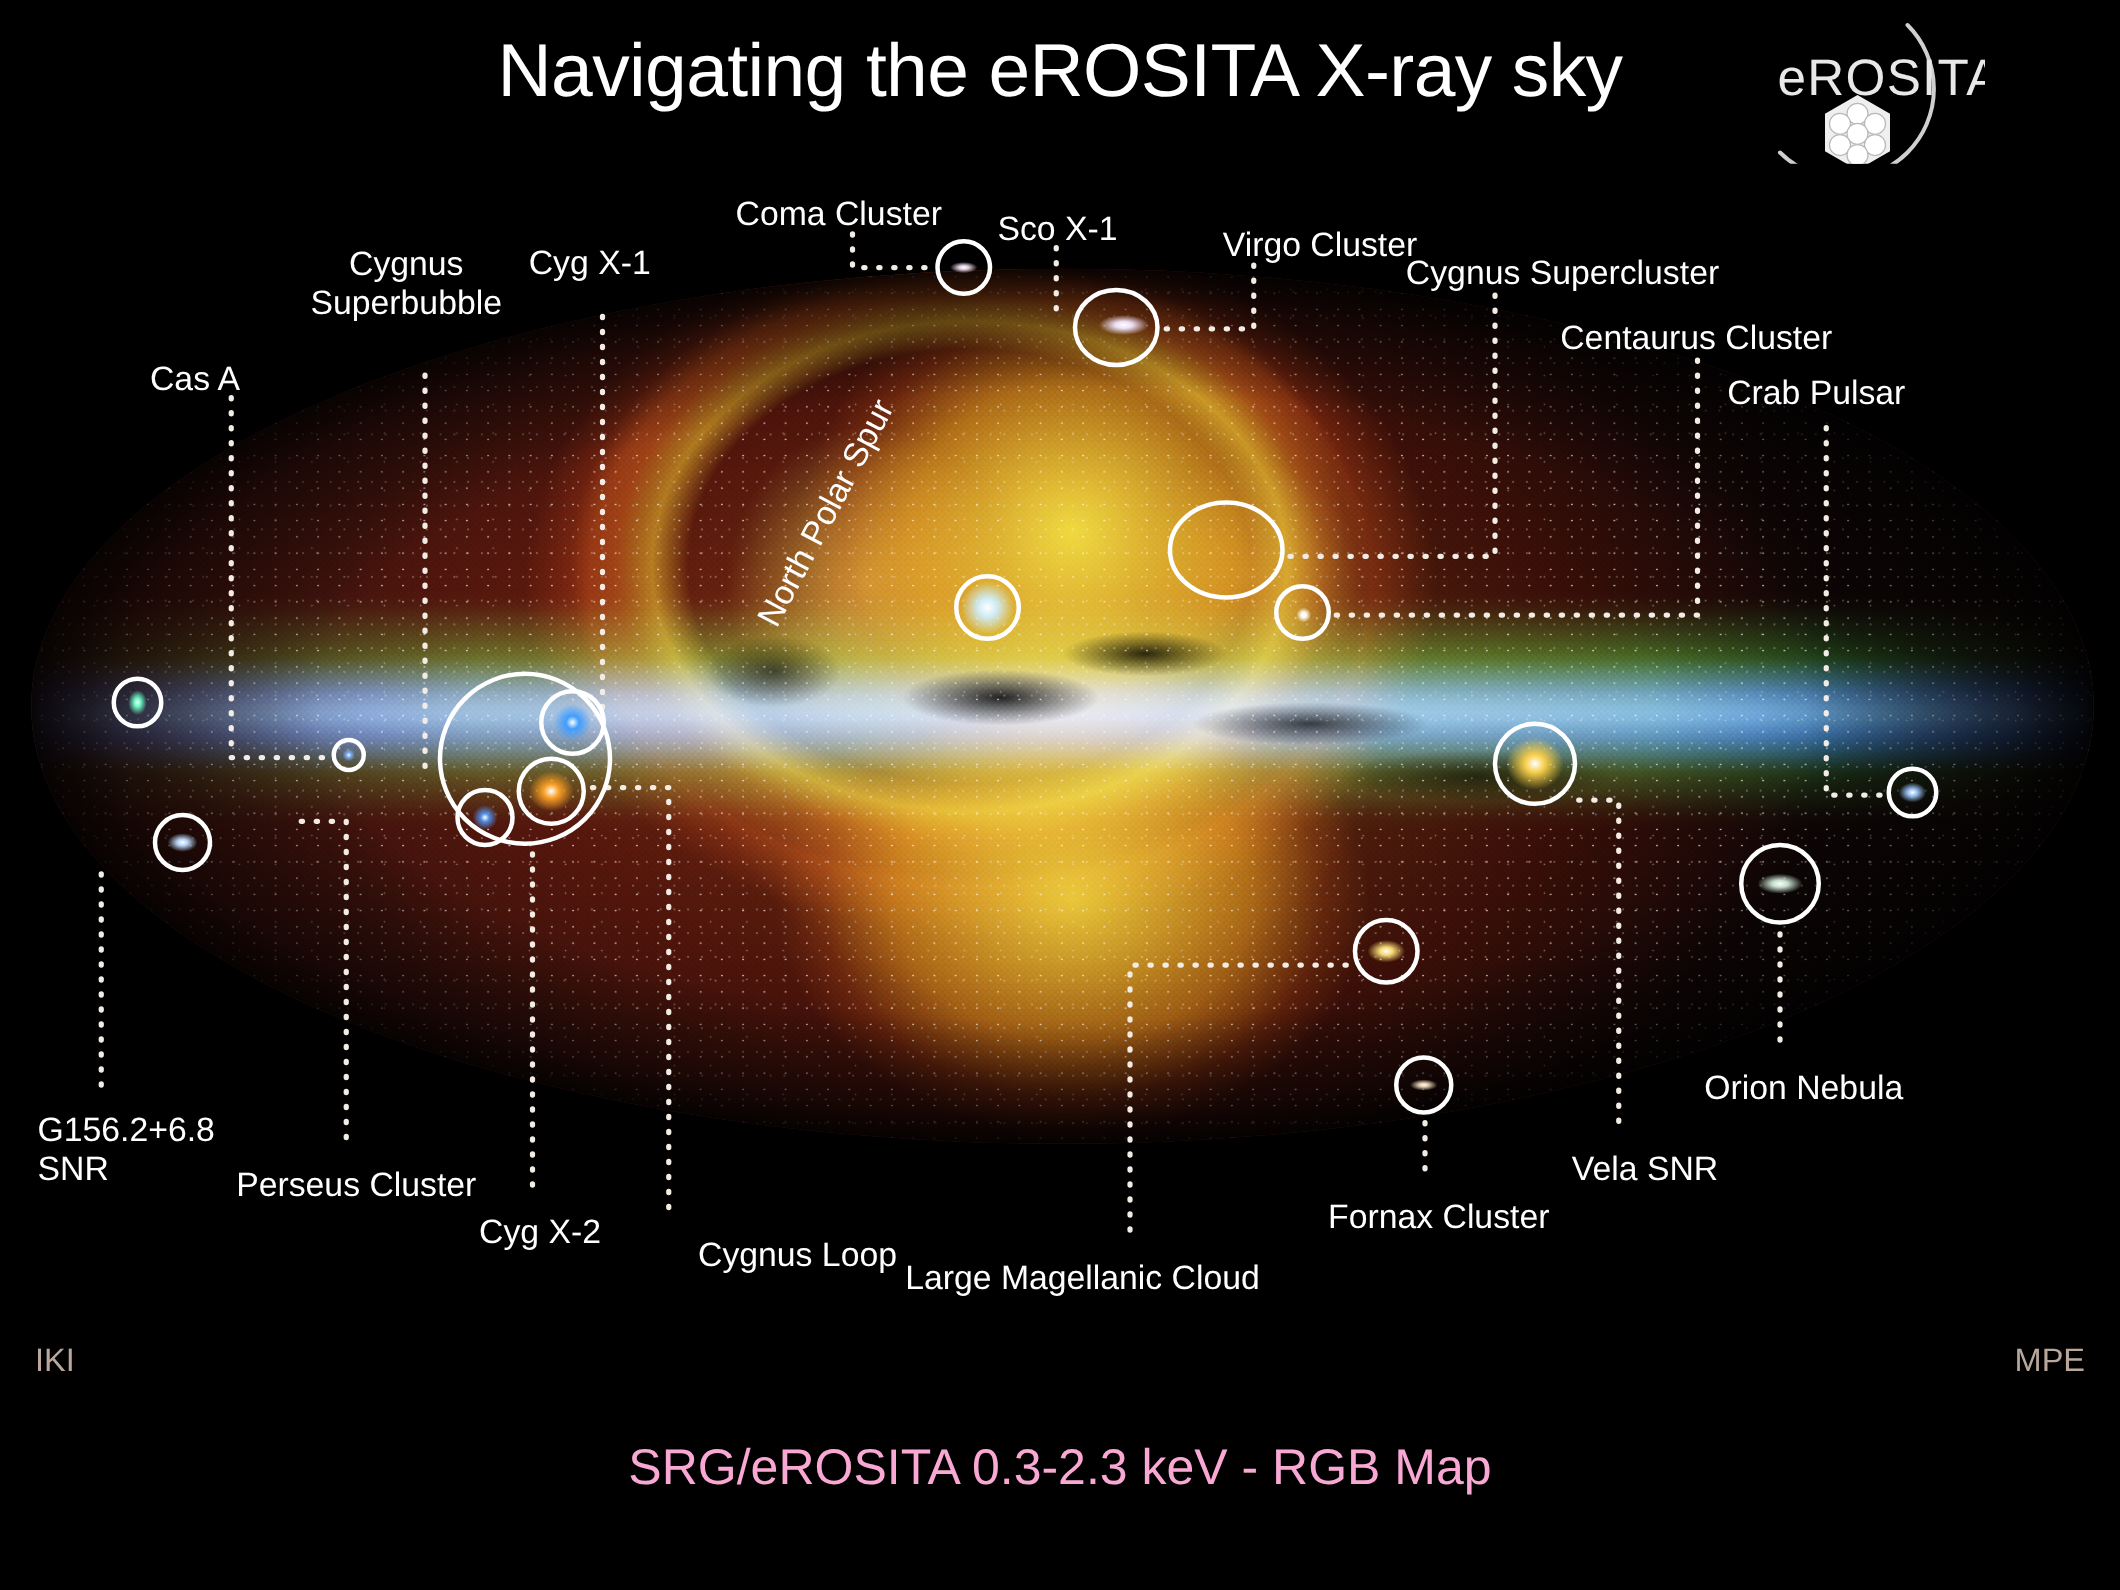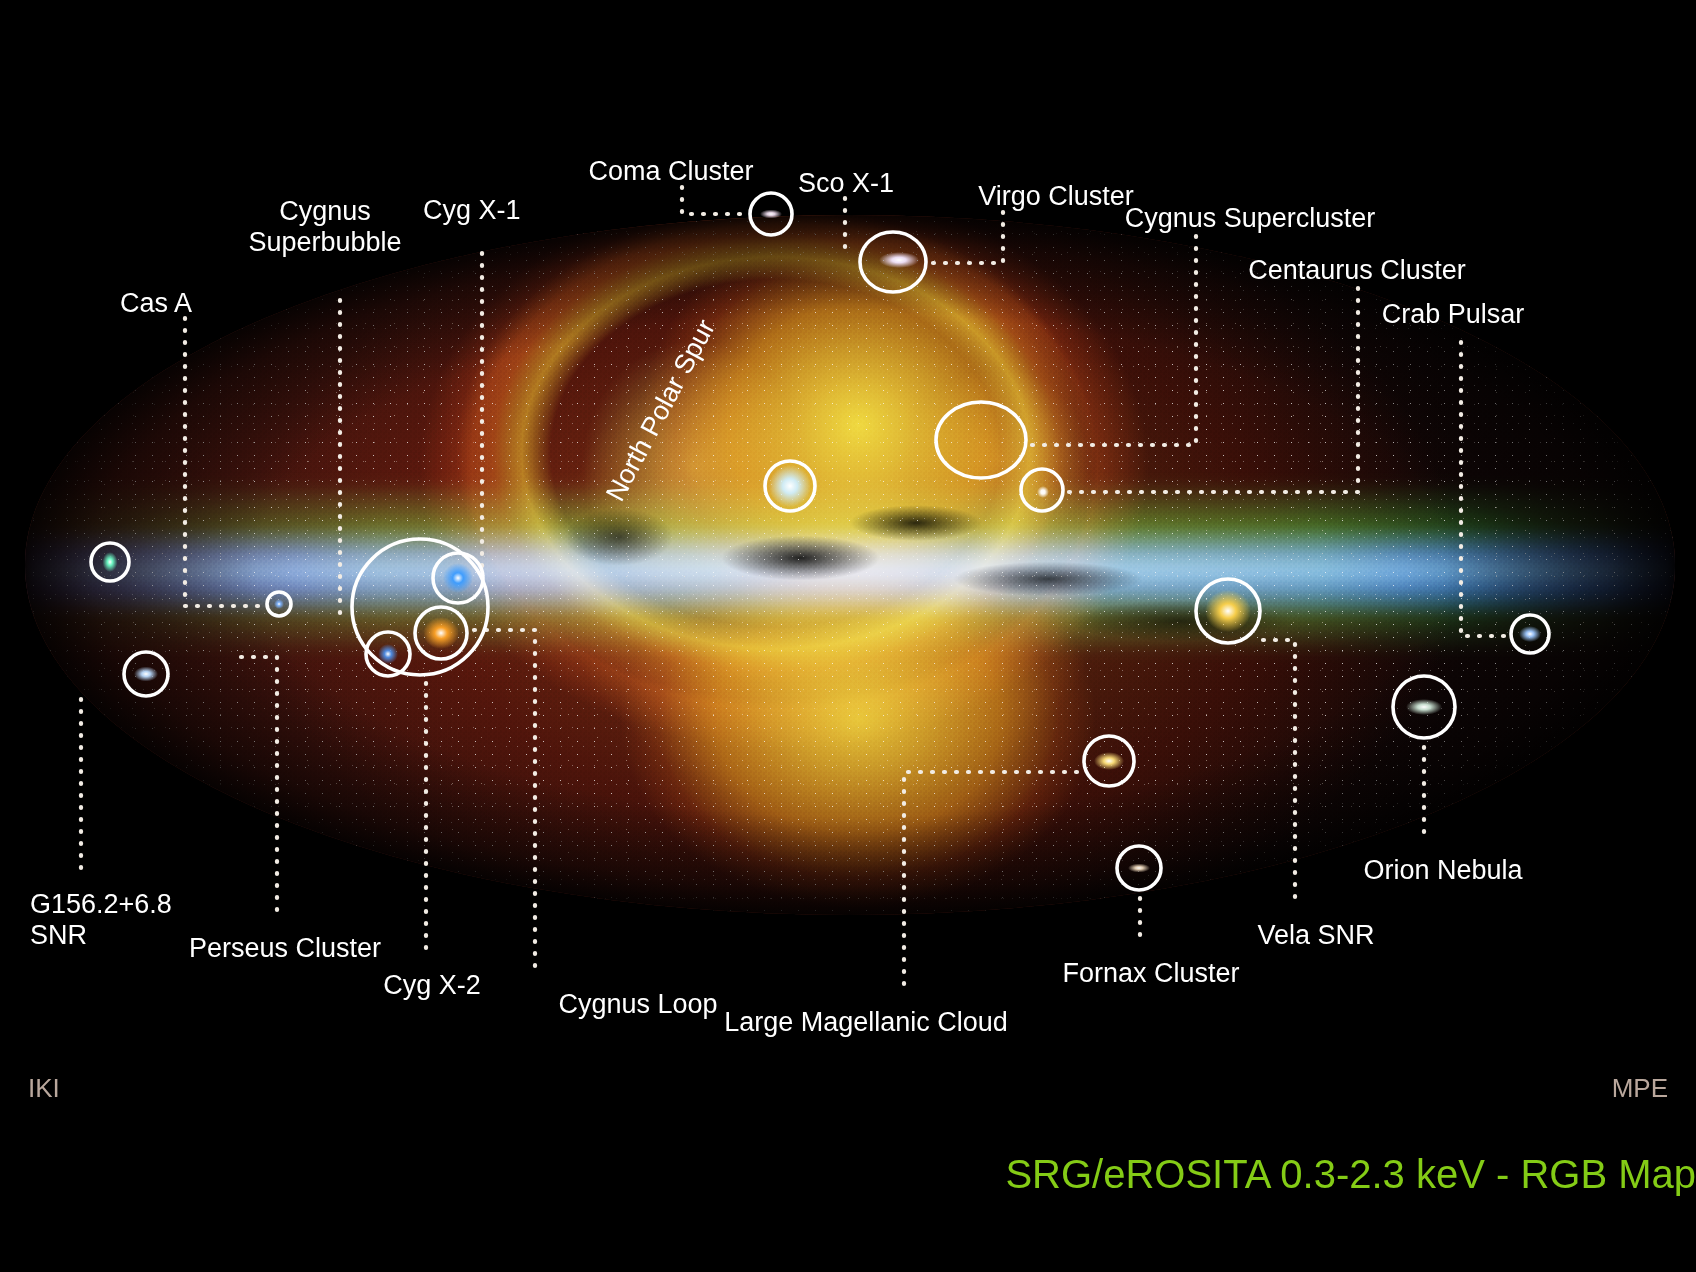--- a/index.html
+++ b/index.html
@@ -109,36 +109,53 @@
   
   .lbl{
     position:absolute;color:#fff;font-size:27px;line-height:1.14;
     font-family:"Liberation Sans",sans-serif;white-space:pre;font-weight:400;
   }
   .lbl.c{transform:translateX(-50%);text-align:center;}
   .lbl.rot{transform-origin:left bottom;white-space:nowrap;}
 
   
   #caption{
-    position:absolute;left:0;top:1152px;width:1696px;text-align:right;
-    color:#84cc16;font-size:40px;font-family:"Liberation Sans",sans-serif;white-space:nowrap;
+    position:absolute;left:0;top:1152px;width:1696px;text-align:center;
+    color:#f9a8d4;font-size:40px;font-family:"Liberation Sans",sans-serif;white-space:nowrap;
   }
   .corner{
     position:absolute;top:1073px;color:#b9a79c;font-size:26px;
     font-family:"Liberation Sans",sans-serif;
   }
   #corner-left{left:28px;}
   #corner-right{right:28px;}
 </style>
 </head>
 <body>
 
 <div id="root">
 
-
+  <div id="title">Navigating the eROSITA X-ray sky</div>
+
+  <div id="logo">
+    <svg width="180" height="125" viewBox="0 0 180 125" aria-hidden="true">
+      <path d="M16 116 A 66 66 0 1 0 118 14" fill="none" stroke="#cfcfcf" stroke-width="3.2" stroke-linecap="round"></path>
+      <text x="14" y="70" font-family="'Liberation Sans',sans-serif" font-size="41" fill="#e8e8e8" letter-spacing="1">eROSITA</text>
+      <g transform="translate(52,70)">
+        <polygon points="26,0 52,15 52,45 26,60 0,45 0,15" fill="#efefef"></polygon>
+        <circle cx="26" cy="15" r="8.4" fill="#ffffff" stroke="#b9b9b9" stroke-width="1"></circle>
+        <circle cx="12" cy="23" r="8.4" fill="#ffffff" stroke="#b9b9b9" stroke-width="1"></circle>
+        <circle cx="40" cy="23" r="8.4" fill="#ffffff" stroke="#b9b9b9" stroke-width="1"></circle>
+        <circle cx="26" cy="31" r="8.4" fill="#ffffff" stroke="#b9b9b9" stroke-width="1"></circle>
+        <circle cx="12" cy="40" r="8.4" fill="#ffffff" stroke="#b9b9b9" stroke-width="1"></circle>
+        <circle cx="40" cy="40" r="8.4" fill="#ffffff" stroke="#b9b9b9" stroke-width="1"></circle>
+        <circle cx="26" cy="48" r="8.4" fill="#ffffff" stroke="#b9b9b9" stroke-width="1"></circle>
+      </g>
+    </svg>
+  </div>
 
   <div id="map-wrap">
     <div id="map">
       <div class="lyr" id="lyr-base"></div>
       <div class="lyr" id="lyr-bubbles"></div>
       <div class="lyr" id="lyr-nps"></div>
       <div class="lyr" id="lyr-plane-green"></div>
       <div class="lyr" id="lyr-plane-blue"></div>
       <div class="lyr" id="lyr-dark"></div>
       <div class="lyr" id="lyr-stars"></div>

